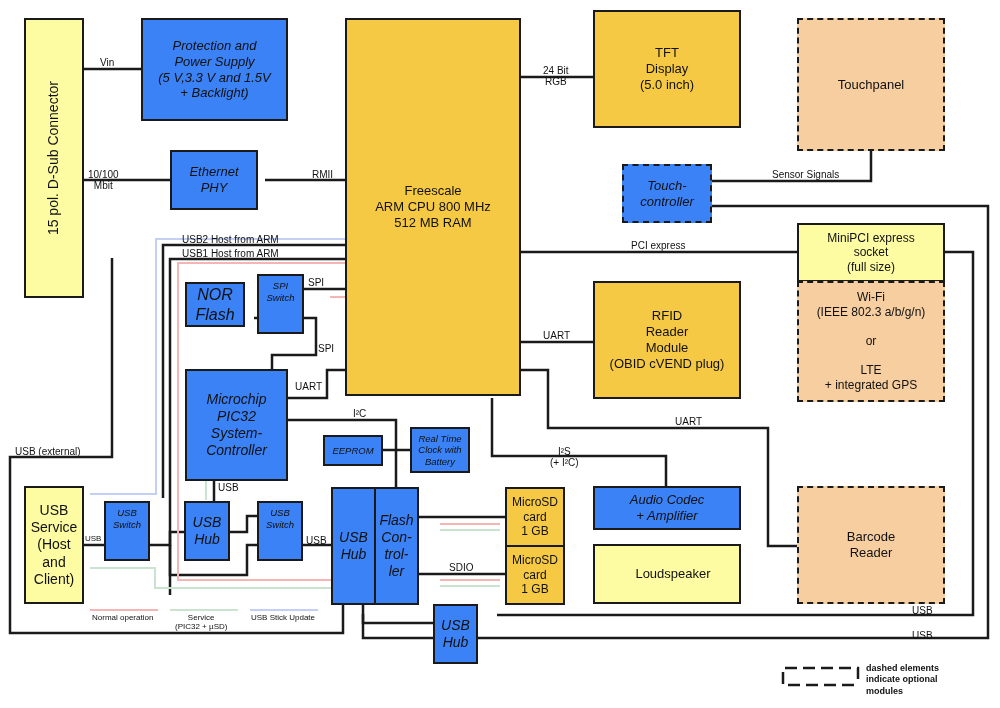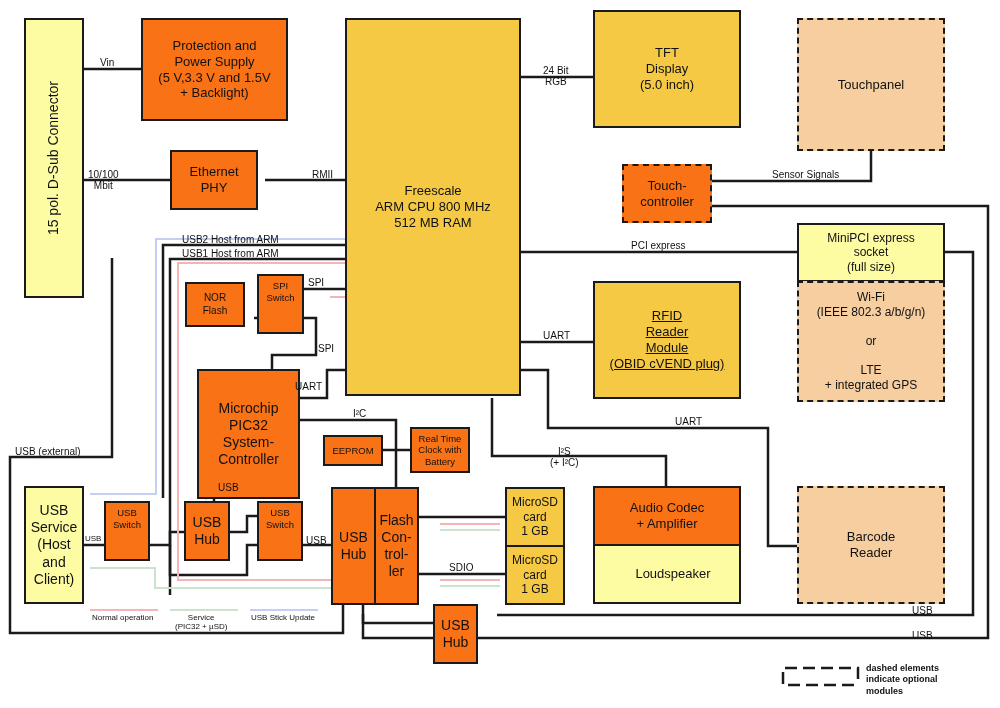--- a/index.html
+++ b/index.html
@@ -1,27 +1,27 @@
 <!DOCTYPE html>
 <html><head>
 <meta charset="utf-8">
 <style>
   html,body{margin:0;padding:0;background:#ffffff;}
   body{width:1000px;height:708px;position:relative;overflow:hidden;font-family:"Liberation Sans",sans-serif;color:#111;}
   svg{position:absolute;left:0;top:0;}
   .box{position:absolute;box-sizing:border-box;border:2.5px solid #1a1a1a;display:flex;align-items:center;justify-content:center;text-align:center;line-height:1.22;white-space:pre-line;}
-  .green{background:#f97316;}
+  .green{background:#3b82f6;font-style:italic;}
   .yellow{background:#fefca3;}
   .orange{background:#f6c945;}
   .peach{background:#f6cea0;}
   .dashed{border-style:dashed;}
   .f14{font-size:14px;}
   .f13{font-size:13px;}
   .f12{font-size:12px;}
-  .f10{font-size:10px;}
+  .f10{font-size:16px;}
   .f9{font-size:9.5px;}
   .lbl{position:absolute;font-size:10px;white-space:pre-line;text-align:center;line-height:1.1;}
   .lbl.small{font-size:8px;}
   .vert{writing-mode:vertical-rl;transform:rotate(180deg);}
 </style>
 </head>
 <body>
 
 <svg width="1000" height="708">
   <g stroke="#1a1a1a" stroke-width="2.5" fill="none">
@@ -97,25 +97,25 @@
 (IEEE 802.3 a/b/g/n)
 
 or
 
 LTE
 + integrated GPS</div>
 <div class="box green f10" style="left:185px;top:282px;width:60px;height:45px;">NOR
 Flash</div>
 <div class="box green f9" style="left:257px;top:274px;width:47px;height:60px;align-items:flex-start;padding-top:4px;">SPI
 Switch</div>
-<div class="box orange f13" style="left:593px;top:281px;width:148px;height:118px;text-decoration:underline;">RFID
+<div class="box orange f13" style="left:593px;top:281px;width:148px;height:118px;">RFID
 Reader
 Module
 (OBID cVEND plug)</div>
-<div class="box green f14" style="left:185px;top:369px;width:103px;height:130px;margin-left:12px;">Microchip
+<div class="box green f14" style="left:185px;top:369px;width:103px;height:112px;">Microchip
 PIC32
 System-
 Controller</div>
 <div class="box green f9" style="left:323px;top:435px;width:60px;height:31px;">EEPROM</div>
 <div class="box green f9" style="left:410px;top:427px;width:60px;height:46px;">Real Time
 Clock with
 Battery</div>
 <div class="box yellow f14" style="left:24px;top:486px;width:60px;height:118px;">USB
 Service
 (Host
@@ -132,21 +132,21 @@
 <div class="box green f14" style="left:374px;top:487px;width:45px;height:118px;">Flash
 Con-
 trol-
 ler</div>
 <div class="box orange f12" style="left:505px;top:487px;width:60px;height:60px;">MicroSD
 card
 1 GB</div>
 <div class="box orange f12" style="left:505px;top:545px;width:60px;height:60px;">MicroSD
 card
 1 GB</div>
-<div class="box green f13" style="left:593px;top:486px;width:148px;height:60px;">Audio Codec
+<div class="box green f13" style="left:593px;top:486px;width:148px;height:44px;">Audio Codec
 + Amplifier</div>
 <div class="box yellow f13" style="left:593px;top:544px;width:148px;height:60px;padding-left:12px;">Loudspeaker</div>
 <div class="box peach dashed f13" style="left:797px;top:486px;width:148px;height:118px;">Barcode
 Reader</div>
 <div class="box green f14" style="left:433px;top:604px;width:45px;height:60px;">USB
 Hub</div>
 
 <div class="lbl" style="left:100px;top:57px;">Vin</div>
 <div class="lbl" style="left:88px;top:169px;">10/100
 Mbit</div>

